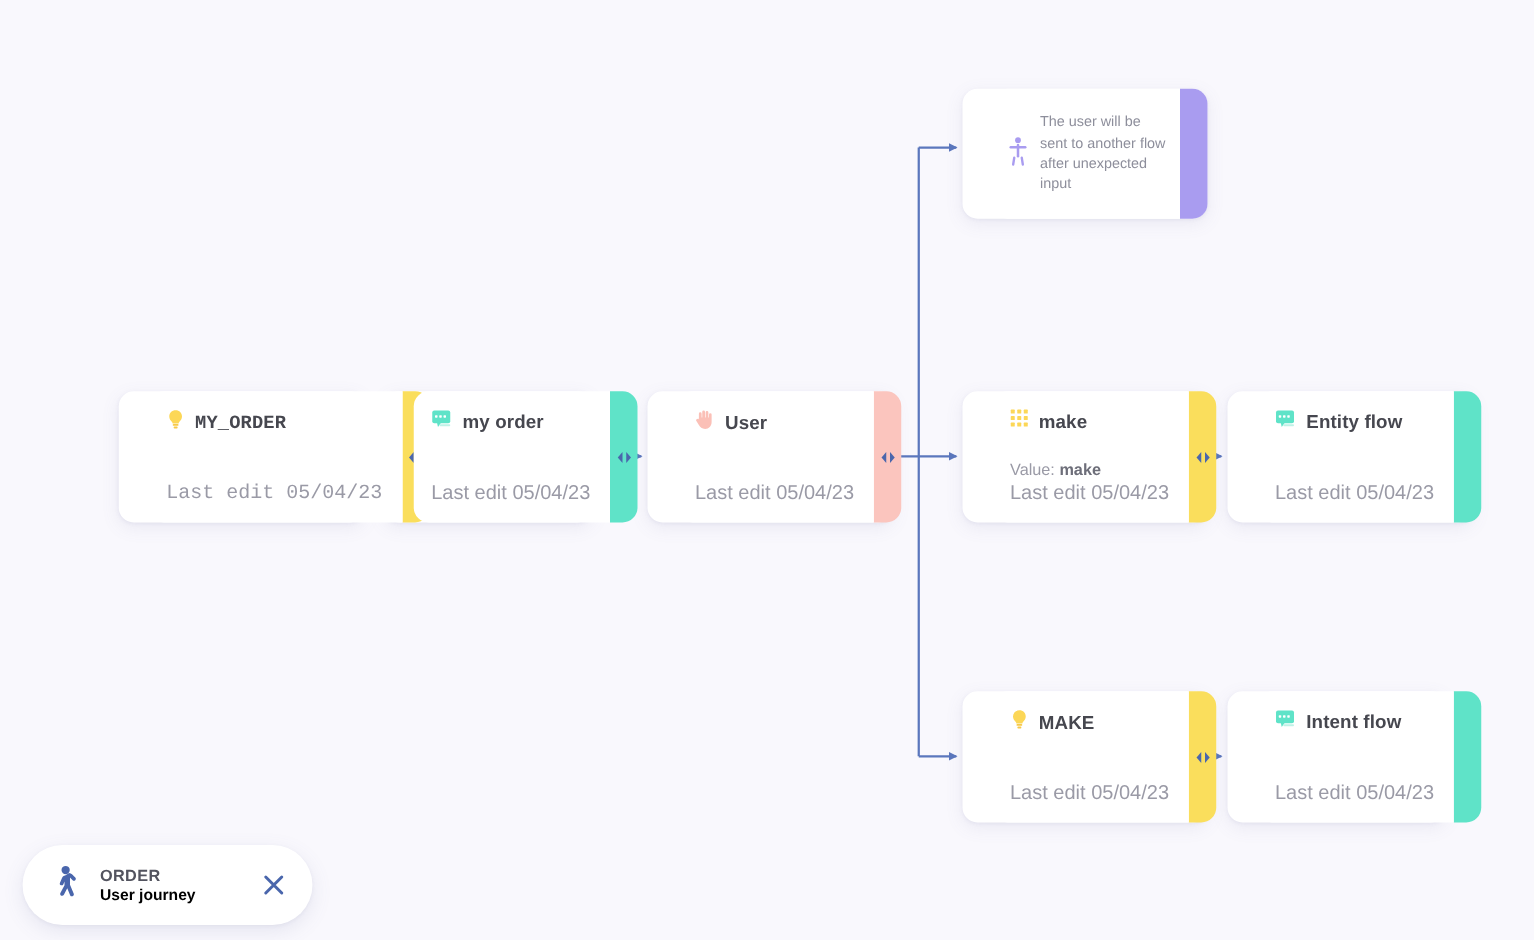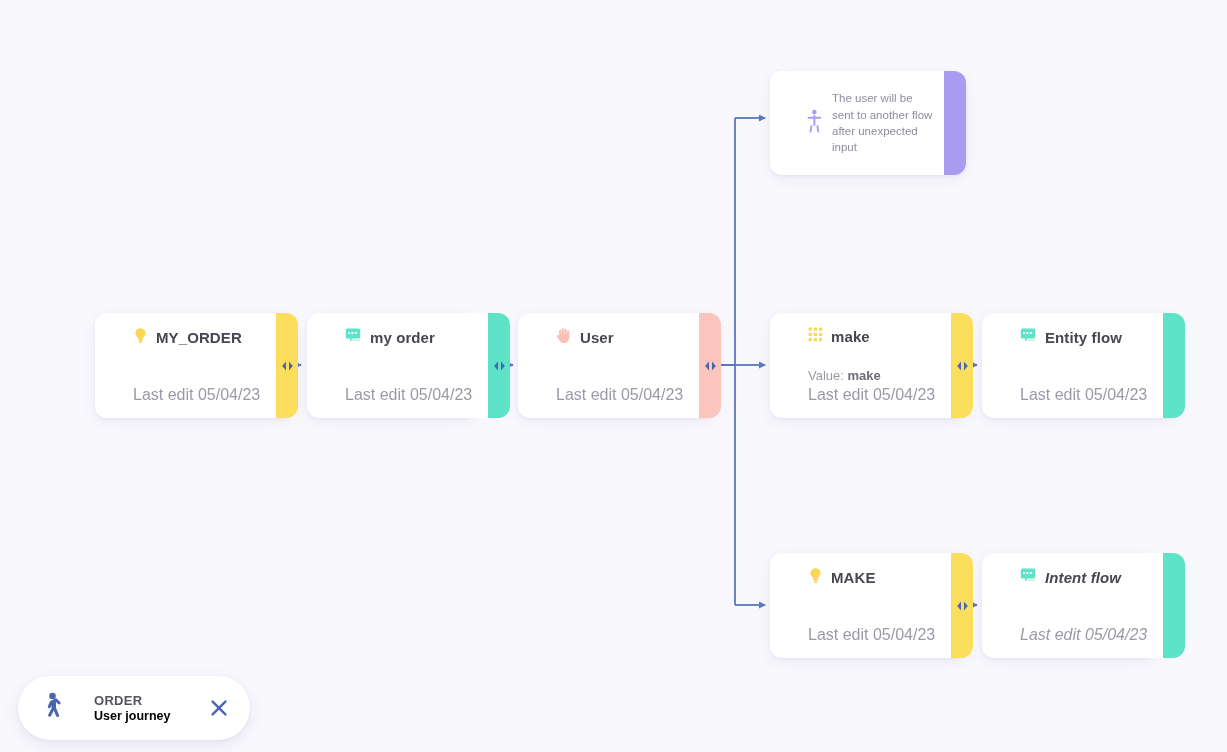--- a/index.html
+++ b/index.html
@@ -128,21 +128,21 @@
     background: #ffffff;
     border-radius: 34px;
     box-shadow: 0 5px 16px rgba(104, 106, 158, 0.13),
                 0 1px 3px rgba(104, 106, 158, 0.08);
     display: flex;
     align-items: center;
     padding: 0 20px 0 22px;
     box-sizing: border-box;
     gap: 14px;
   }
-  .pill-texts { flex: 1 1 auto; display: flex; flex-direction: column; gap: 1px; margin-left: 14px; }
+  .pill-texts { flex: 1 1 auto; display: flex; flex-direction: column; gap: 1px; }
   .pill-title {
     font-size: 13px;
     font-weight: bold;
     color: #53545f;
     letter-spacing: 0.3px;
   }
   .pill-sub {
     font-size: 12.5px;
     font-weight: bold;
     color: #000000;
@@ -184,21 +184,21 @@
       <line x1="735" y1="365" x2="765" y2="365" marker-end="url(#ah)"></line>
 
       <line x1="735" y1="605" x2="765" y2="605" marker-end="url(#ah)"></line>
 
       <line x1="946" y1="365" x2="977" y2="365" marker-end="url(#ah)"></line>
 
       <line x1="946" y1="605" x2="977" y2="605" marker-end="url(#ah)"></line>
     </g>
   </svg>
 
-  <div class="node" style="left:95px; top:313px; width:173px; height:105px;">
+  <div class="node" style="left:95px; top:313px; width:173px; height:105px;font-family:Liberation Mono, monospace;">
     <div class="node-body">
       <div class="node-head">
         <span class="ico">
           <svg width="15" height="17" viewBox="0 0 15 17">
             <path d="M7.5 1.2c-3 0-5.1 2.2-5.1 4.9 0 1.8 1 3.1 1.9 4 .5.5.8 1 .8 1.6h4.8c0-.6.3-1.1.8-1.6.9-.9 1.9-2.2 1.9-4 0-2.7-2.1-4.9-5.1-4.9z" fill="#fcd757"></path>
             <rect x="5.2" y="12.1" width="4.6" height="1.5" rx="0.7" fill="#f7c948"></rect>
             <rect x="5.9" y="14.2" width="3.2" height="1.5" rx="0.7" fill="#f7c948"></rect>
           </svg>
         </span>
         <span class="node-title">MY_ORDER</span>
@@ -355,21 +355,21 @@
     <div class="node-bar" style="background:#fade5c;">
       <span class="handle">
         <svg width="13" height="10" viewBox="0 0 13 10">
           <path d="M5 0.6 L1.2 5 L5 9.4 Z" fill="#4a66ac"></path>
           <path d="M8 0.6 L11.8 5 L8 9.4 Z" fill="#4a66ac"></path>
         </svg>
       </span>
     </div>
   </div>
 
-  <div class="node" style="left:982px; top:553px; width:151px; height:105px;font-style:italic;">
+  <div class="node" style="left:982px; top:553px; width:151px; height:105px;">
     <div class="node-body">
       <div class="node-head">
         <span class="ico">
           <svg width="17" height="16" viewBox="0 0 17 16">
             <rect x="0.8" y="1.4" width="14.4" height="10.2" rx="1.6" fill="#5fe3c8"></rect>
             <rect x="3" y="5.1" width="2" height="2" rx="0.5" fill="#ffffff"></rect>
             <rect x="6.4" y="5.1" width="2" height="2" rx="0.5" fill="#ffffff"></rect>
             <rect x="9.8" y="5.1" width="2" height="2" rx="0.5" fill="#ffffff"></rect>
             <path d="M4.6 11.2 L7.8 11.2 L5.4 14.6 Z" fill="#5fe3c8"></path>
             <rect x="6.6" y="12.4" width="8.6" height="1.5" rx="0.7" fill="#bff2e7"></rect>

